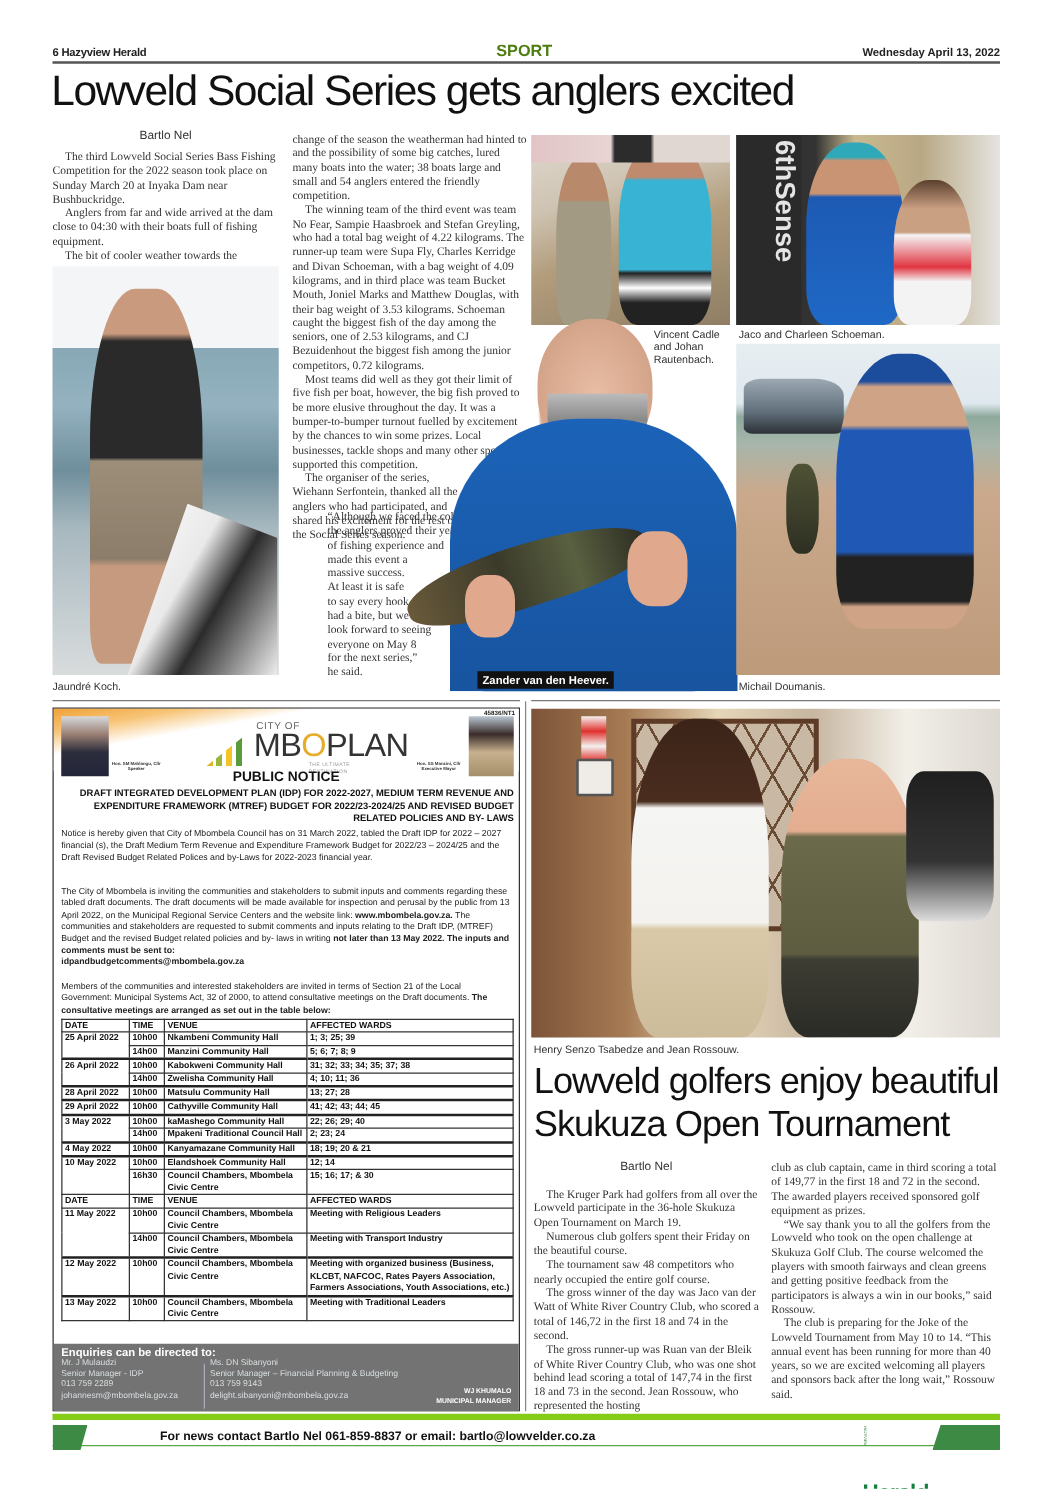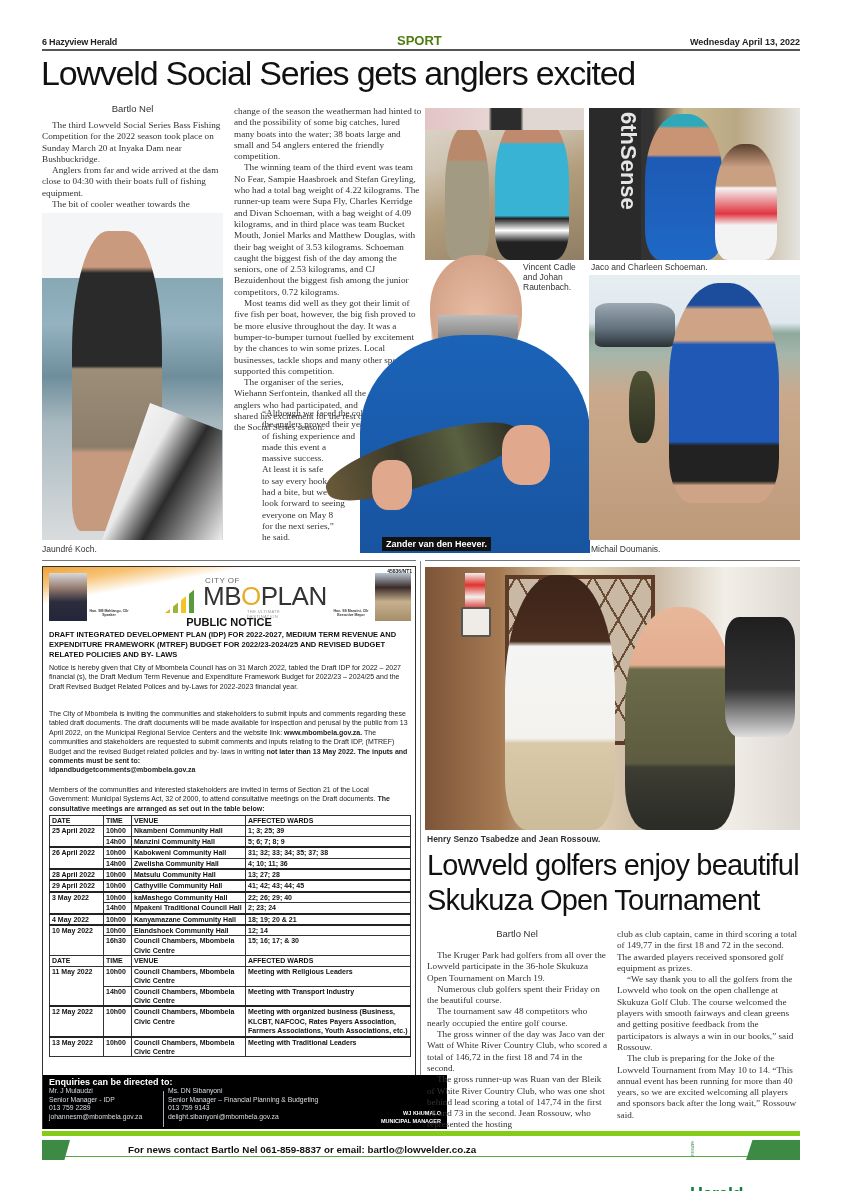--- a/index.html
+++ b/index.html
@@ -53,31 +53,31 @@
   .ptitle { position: absolute; font: bold 3.5px "Liberation Sans", sans-serif; color: #333; text-align: center; }
   .logo { position: absolute; left: 118px; top: 4px; width: 150px; height: 46px; }
   .logo-bars { position: absolute; left: 4px; top: 6px; width: 36px; height: 36px;
     background: linear-gradient(90deg, #e1b424 0 14%, transparent 14% 22%, #9ab63a 22% 36%, transparent 36% 44%, #f2c428 44% 58%, transparent 58% 66%, #5a9b3c 66% 80%, transparent 80%); 
     clip-path: polygon(0 100%, 100% 20%, 100% 100%); }
   .logo-city { position: absolute; left: 44px; top: 5px; font: 8px "Liberation Sans", sans-serif; color: #666; letter-spacing: 0.5px; }
   .logo-name { position: absolute; left: 42px; top: 10px; font: 26px "Liberation Sans", sans-serif; color: #333; letter-spacing: -0.5px; }
   .logo-name .o { color: #e6ad2b; }
   .logo-tag { position: absolute; left: 86px; top: 38px; font: 4px "Liberation Sans", sans-serif; color: #999; letter-spacing: 0.4px; }
   .public-notice { position: absolute; left: 0; top: 49px; width: 100%; text-align: center; font: bold 11px "Liberation Sans", sans-serif; color: #111; }
-  .notice-sub { position: absolute; left: 6px; top: 63px; width: 362px; text-align: left; font: bold 7.5px "Liberation Sans", sans-serif; line-height: 10px; color: #111; }
+  .notice-sub { position: absolute; left: 6px; top: 63px; width: 362px; text-align: right; font: bold 7.5px "Liberation Sans", sans-serif; line-height: 10px; color: #111; }
   .notice-body { position: absolute; left: 6px; width: 362px; font: 7px "Liberation Sans", sans-serif; line-height: 9.4px; color: #222; }
   .notice-body b { font-weight: bold; }
 
   table.mtg { position: absolute; left: 6px; top: 248px; width: 362px; border-collapse: collapse; font: 7px "Liberation Sans", sans-serif; color: #111; }
   table.mtg td, table.mtg th { border: 1px solid #333; padding: 0 2px; vertical-align: top; line-height: 9.4px; text-align: left; }
   table.mtg th { font-weight: bold; }
   table.mtg td.b { font-weight: bold; }
   table.mtg tr.sep td { border-top: 2px solid #222; }
 
-  .enq { position: absolute; left: 0; top: 508px; width: 404px; height: 54px; background: #000000; color: #d9dfe2; font: 6.8px "Liberation Sans", sans-serif; }
+  .enq { position: absolute; left: 0; top: 508px; width: 372px; height: 54px; background: #737373; color: #d9dfe2; font: 6.8px "Liberation Sans", sans-serif; }
   .enq-title { position: absolute; left: 6px; top: 2px; font: bold 9px "Liberation Sans", sans-serif; color: #fff; }
   .enq-col { position: absolute; top: 12px; line-height: 8.6px; }
   .enq-div { position: absolute; left: 120px; top: 16px; width: 1px; height: 36px; background: #aab; }
   .enq-mm { position: absolute; right: 6px; top: 34px; text-align: right; font: bold 5.5px "Liberation Sans", sans-serif; color: #fff; line-height: 8px; }
 
   .golf-head { left: 427px; top: 848px; font: 29px "Liberation Sans", sans-serif; letter-spacing: -0.8px; line-height: 35px; color: #111; white-space: nowrap; }
 
   
   .footer { left: 42px; top: 1131px; width: 758px; height: 26px; background: #fff; border-top: 5px solid #84cc16; border-bottom: 1.5px solid #5aa845; }
   .foot-green-l { position: absolute; left: 0; top: 4px; width: 28px; height: 20px; background: #3c8a44; clip-path: polygon(0 0, 100% 0, 80% 100%, 0 100%); }
@@ -323,21 +323,21 @@
 </div>
 
 <div class="photo ph-golf">
   <div style="position:absolute;left:40px;top:6px;width:20px;height:60px;background:linear-gradient(180deg,#f3f1ee 0%,#e0312d 20%,#f3f1ee 40%,#e0312d 60%,#f3f1ee 80%);"></div>
   <div style="position:absolute;left:36px;top:40px;width:30px;height:30px;border:2px solid #555;background:#efece8;border-radius:2px;"></div>
   <div style="position:absolute;left:80px;top:8px;width:150px;height:170px;background:repeating-linear-gradient(60deg,#6a4b33 0 2px,transparent 2px 22px),repeating-linear-gradient(-60deg,#6a4b33 0 2px,#c9b8a4 2px 22px);border:4px solid #5d3b26;"></div>
   <div class="person" style="left:80px;top:8px;width:110px;height:255px;background:linear-gradient(180deg,#3b2418 0%,#4a2d1f 26%,#f5f5f3 28%,#f3f2ef 64%,#d9c9a8 66%,#cdbc9a 100%);"></div>
   <div class="person" style="left:200px;top:40px;width:110px;height:223px;background:linear-gradient(180deg,#e8b79a 0%,#e3ad90 26%,#6b6a4a 28%,#5e5c40 70%,#3d3d33 72%,#2b2b27 100%);"></div>
   <div style="position:absolute;left:300px;top:50px;width:70px;height:120px;background:linear-gradient(180deg,#1f1f1f 0%,#333 60%,#ddd 100%);border-radius:20%;"></div>
 </div>
-<div class="abs caption" style="left:427px;top:834px;font-weight:bold;">Henry Senzo Tsabedze and Jean Rossouw.</div>
+<div class="abs caption" style="left:427px;top:834px;">Henry Senzo Tsabedze and Jean Rossouw.</div>
 
 <h2 class="abs golf-head">
   <div>Lowveld golfers enjoy beautiful</div>
   <div>Skukuza Open Tournament</div>
 </h2>
 
 <div class="abs byline" style="left:427px;top:928px;width:180px;">Bartlo Nel</div>
 <div class="abs body-text" style="left:427px;top:950px;width:182px;">
   <p>The Kruger Park had golfers from all over the Lowveld participate in the 36-hole Skukuza Open Tournament on March 19.</p>
   <p>Numerous club golfers spent their Friday on the beautiful course.</p>

